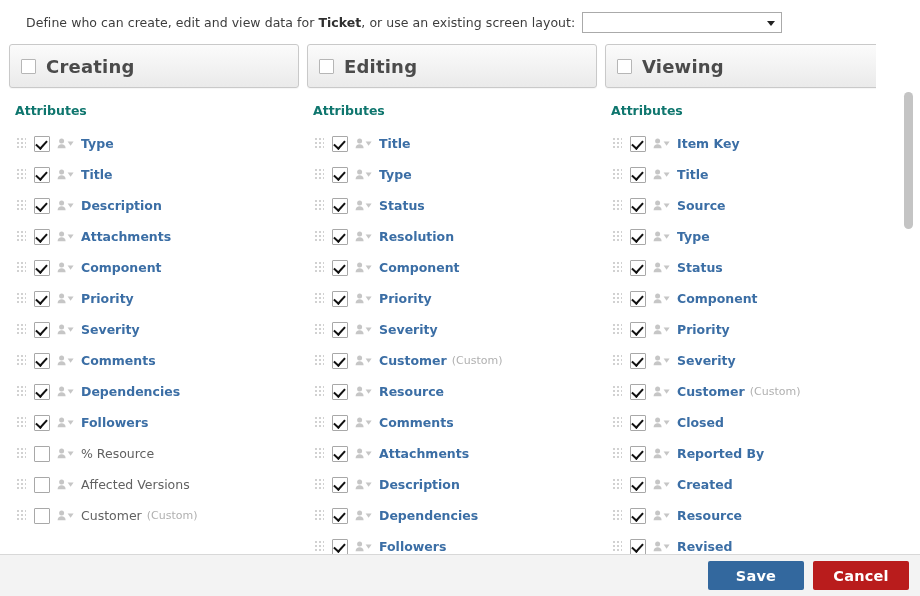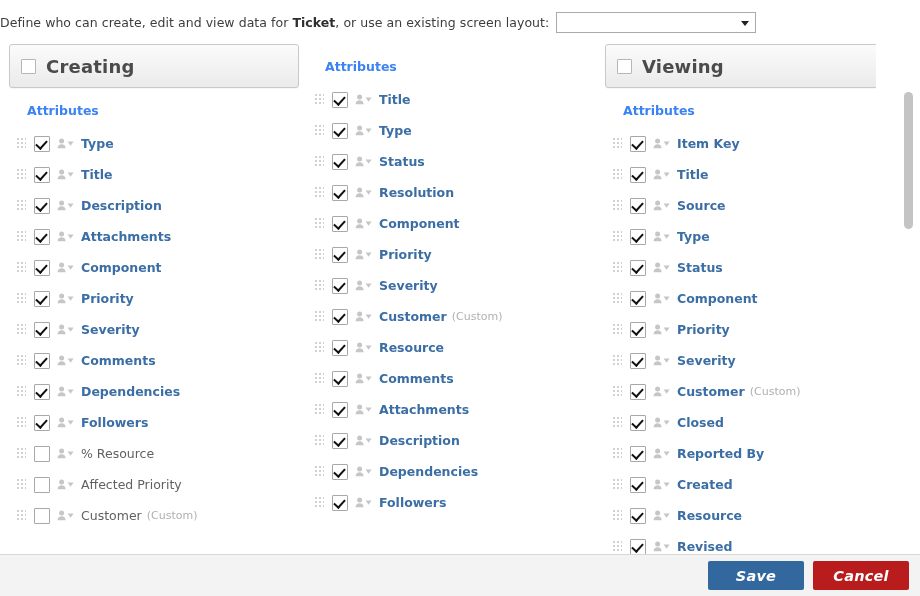--- a/index.html
+++ b/index.html
@@ -20,21 +20,21 @@
     overflow: hidden;
   }
 
   
   .topbar {
     position: absolute;
     left: 0; top: 0;
     width: 920px;
     height: 44px;
     box-sizing: border-box;
-    padding: 0 0 0 0;
+    padding: 0 0 0 26px;
     display: flex;
     align-items: center;
     background: #ffffff;
   }
   .topbar-text {
     font-size: 12.5px;
     color: #3d3d3d;
     white-space: nowrap;
     letter-spacing: 0.05px;
   }
@@ -119,24 +119,24 @@
     margin-left: 10px;
     font-size: 18px;
     font-weight: bold;
     color: #4b4b4b;
     letter-spacing: 0.2px;
   }
 
   
   .attr-label {
     margin-top: 15px;
-    margin-left: 18px;
+    margin-left: 6px;
     font-size: 12.5px;
     font-weight: bold;
-    color: #3b82f6;
+    color: #0f766e;
   }
 
   
   .rows { margin-top: 10px; }
 
   .row {
     height: 31px;
     display: flex;
     align-items: center;
     padding-left: 8px;
@@ -246,21 +246,20 @@
     box-sizing: border-box;
     border: none;
     border-radius: 2px;
     font-size: 14.5px;
     font-weight: bold;
     color: #ffffff;
     font-family: "DejaVu Sans", "Liberation Sans", sans-serif;
     cursor: pointer;
     padding: 0 14px;
     letter-spacing: 0.2px;
-    font-style: italic;
   }
   .btn-save { background: #33689e; margin-right: 9px; }
   .btn-cancel { background: #b91c1c; }
 </style>
 </head>
 <body>
 
 <div id="root">
 
   <div class="topbar">
@@ -417,38 +416,42 @@
             <div class="row">
               <span class="drag-handle"></span>
               <span class="cb"></span>
               <span class="person">
                 <svg width="18" height="11" viewBox="0 0 18 11" xmlns="http://www.w3.org/2000/svg">
                   <circle cx="4.6" cy="3" r="2.5" fill="#c6c6c6"></circle>
                   <path d="M0.6 10.2c0-2.4 1.8-4 4-4s4 1.6 4 4z" fill="#c6c6c6"></path>
                   <path d="M10.6 3.4h6l-3 4.4z" fill="#c6c6c6"></path>
                 </svg>
               </span>
-              <span class="row-label off">Affected Priority</span>
+              <span class="row-label off">Affected Versions</span>
             </div>
             <div class="row">
               <span class="drag-handle"></span>
               <span class="cb"></span>
               <span class="person">
                 <svg width="18" height="11" viewBox="0 0 18 11" xmlns="http://www.w3.org/2000/svg">
                   <circle cx="4.6" cy="3" r="2.5" fill="#c6c6c6"></circle>
                   <path d="M0.6 10.2c0-2.4 1.8-4 4-4s4 1.6 4 4z" fill="#c6c6c6"></path>
                   <path d="M10.6 3.4h6l-3 4.4z" fill="#c6c6c6"></path>
                 </svg>
               </span>
               <span class="row-label off">Customer</span>
               <span class="row-suffix">(Custom)</span>
             </div>
           </div>
         </div>
         <div class="column col1">
+          <div class="col-head">
+            <span class="col-head-cb"></span>
+            <span class="col-head-title">Editing</span>
+          </div>
           <div class="attr-label">Attributes</div>
           <div class="rows">
             <div class="row">
               <span class="drag-handle"></span>
               <span class="cb checked"></span>
               <span class="person">
                 <svg width="18" height="11" viewBox="0 0 18 11" xmlns="http://www.w3.org/2000/svg">
                   <circle cx="4.6" cy="3" r="2.5" fill="#c6c6c6"></circle>
                   <path d="M0.6 10.2c0-2.4 1.8-4 4-4s4 1.6 4 4z" fill="#c6c6c6"></path>
                   <path d="M10.6 3.4h6l-3 4.4z" fill="#c6c6c6"></path>

